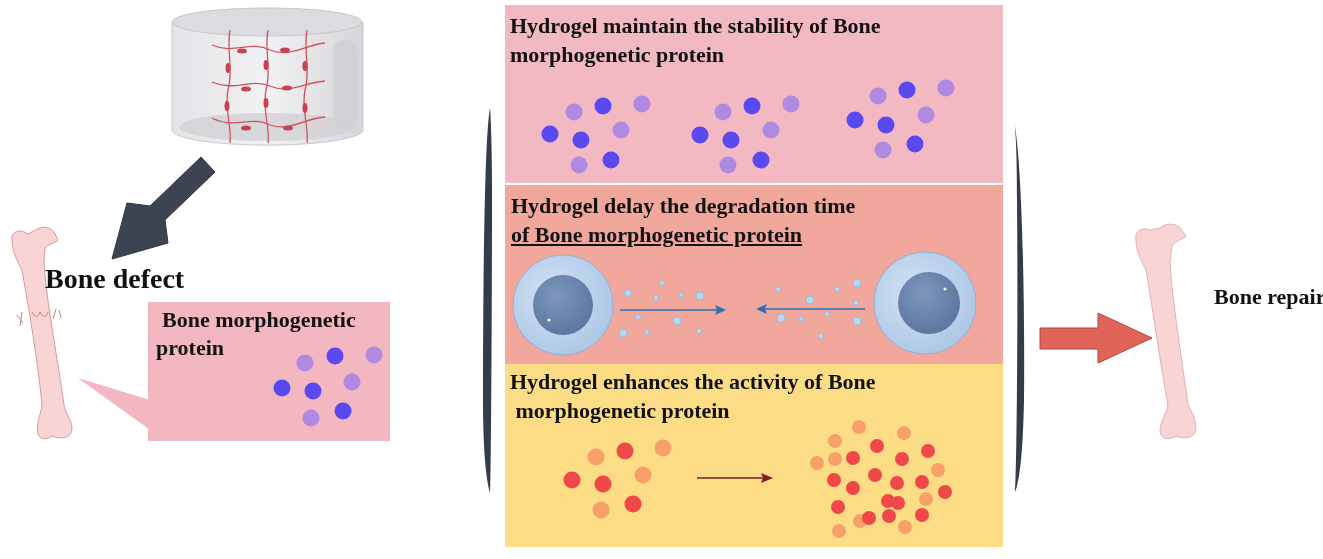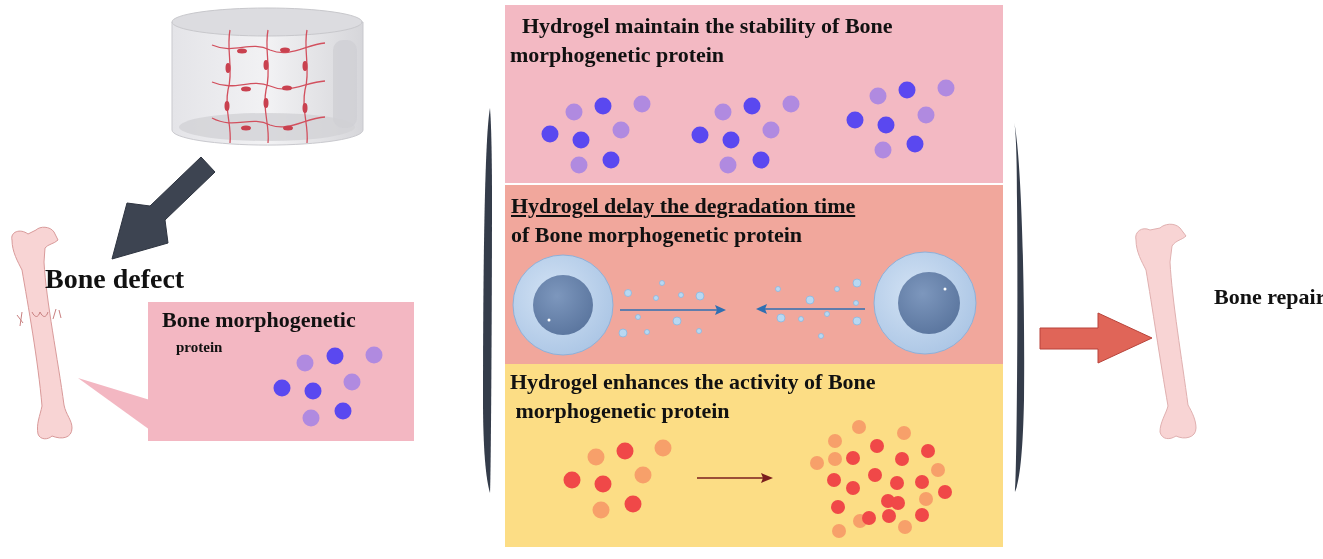--- a/index.html
+++ b/index.html
@@ -79,43 +79,43 @@
 
   <polygon points="1040,328 1098,328 1098,313 1152,338 1098,363 1098,349 1040,349" fill="#e06558" stroke="#b8433a" stroke-width="1"></polygon>
 
   <g>
     <path d="M1136,240 C1134,232 1142,226 1150,230 L1160,228 C1164,224 1174,222 1180,228 L1186,236 C1182,240 1176,240 1172,246 L1170,262
              C1172,300 1182,360 1188,405 C1192,412 1196,420 1196,428 C1196,438 1184,440 1176,436 C1170,440 1162,440 1160,432
              C1160,422 1166,414 1168,406 C1160,360 1152,305 1146,270 C1142,262 1136,252 1136,240 Z" fill="#f8d4d4" stroke="#e0b0b0" stroke-width="1"></path>
   </g>
 </svg>
 
-<div class="panel" style="left:148px; top:302px; width:266px; height:139px; background:#f3b7c2;">
+<div class="panel" style="left:148px; top:302px; width:242px; height:139px; background:#f3b7c2;">
   <div class="panel-title" style="left:14px; top:3px; font-size:22px;">Bone morphogenetic</div>
-  <div class="panel-title" style="left:28px; top:31px; font-size:15px;">protein</div>
+  <div class="panel-title" style="left:8px; top:31px; font-size:22px;">protein</div>
   <svg width="266" height="139" style="position:absolute;left:0;top:0;">
     <g fill="#b08ae0">
       <circle cx="157" cy="61" r="8.5"></circle>
         <circle cx="226" cy="53" r="8.5"></circle>
       <circle cx="204" cy="80" r="8.5"></circle>
         <circle cx="163" cy="116" r="8.5"></circle>
     </g>
     <g fill="#5a48f0">
       <circle cx="187" cy="54" r="8.5"></circle>
         <circle cx="134" cy="86" r="8.5"></circle>
       <circle cx="165" cy="89" r="8.5"></circle>
         <circle cx="195" cy="109" r="8.5"></circle>
     </g>
   </svg>
 </div>
 
 <div class="label" style="left:45px; top:263px; font-size:28px;">Bone defect</div>
 
 <div class="panel" style="left:505px; top:5px; width:498px; height:178px; background:#f3b9c3;">
-  <div class="panel-title" style="left:5px; top:6px;margin-left:12px;">Hydrogel maintain the stability of Bone</div>
+  <div class="panel-title" style="left:5px; top:6px;">Hydrogel maintain the stability of Bone</div>
   <div class="panel-title" style="left:5px; top:35px;">morphogenetic protein</div>
   <svg width="498" height="178" style="position:absolute;left:0;top:0;">
     <g fill="#b08ae0">
       <circle cx="69" cy="107" r="8.5"></circle>
         <circle cx="137" cy="99" r="8.5"></circle>
         <circle cx="116" cy="125" r="8.5"></circle>
         <circle cx="74" cy="160" r="8.5"></circle>
       <circle cx="218" cy="107" r="8.5"></circle>
         <circle cx="286" cy="99" r="8.5"></circle>
         <circle cx="266" cy="125" r="8.5"></circle>
@@ -136,22 +136,22 @@
         <circle cx="256" cy="155" r="8.5"></circle>
       <circle cx="402" cy="85" r="8.5"></circle>
         <circle cx="350" cy="115" r="8.5"></circle>
         <circle cx="381" cy="120" r="8.5"></circle>
         <circle cx="410" cy="139" r="8.5"></circle>
     </g>
   </svg>
 </div>
 
 <div class="panel" style="left:505px; top:185px; width:498px; height:183px; background:#f1a79c;">
-  <div class="panel-title" style="left:6px; top:6px;text-decoration:underline;">Hydrogel delay the degradation time</div>
-  <div class="panel-title" style="left:6px; top:35px;">of Bone morphogenetic protein</div>
+  <div class="panel-title" style="left:6px; top:6px;">Hydrogel delay the degradation time</div>
+  <div class="panel-title" style="left:6px; top:35px;text-decoration:underline;">of Bone morphogenetic protein</div>
   <svg width="498" height="183" style="position:absolute;left:0;top:0;">
     <g>
       <circle cx="58" cy="120" r="50" fill="url(#cellOuter)" stroke="#8fb0d8" stroke-width="1"></circle>
       <circle cx="58" cy="120" r="30" fill="url(#cellInner)"></circle>
       <circle cx="44" cy="135" r="1.5" fill="#ffffff"></circle>
     </g>
     <g>
       <circle cx="420" cy="118" r="51" fill="url(#cellOuter)" stroke="#8fb0d8" stroke-width="1"></circle>
       <circle cx="424" cy="118" r="31" fill="url(#cellInner)"></circle>
       <circle cx="440" cy="104" r="1.5" fill="#ffffff"></circle>

